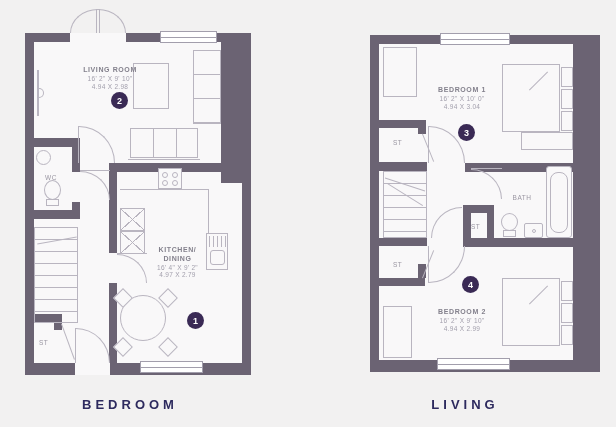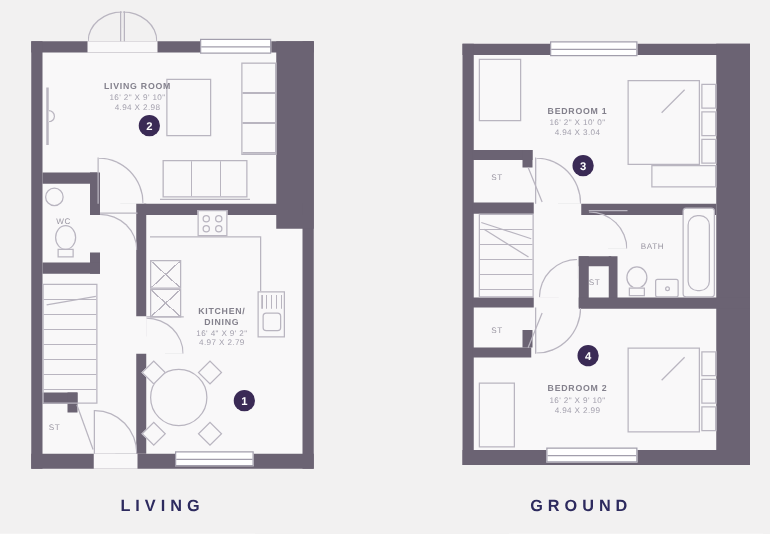--- a/index.html
+++ b/index.html
@@ -200,15 +200,15 @@
     <div class="tag" style="left:109px;top:215px">ST</div>
     <div class="tag" style="left:31px;top:253px">ST</div>
     <div class="room-label" style="left:55px;top:300px;width:90px">
       <span class="nm">BEDROOM 2</span>
       <span class="dim">16' 2" X 9' 10"</span>
       <span class="dim">4.94 X 2.99</span>
     </div>
     <div class="badge" style="left:100px;top:268px">4</div>
   </div>
 
-  <div class="floor-label" style="left:20px;top:397px;width:220px">LIVING</div>
-  <div class="floor-label" style="left:355px;top:397px;width:220px">GROUND</div>
+  <div class="floor-label" style="left:20px;top:397px;width:220px">BEDROOM</div>
+  <div class="floor-label" style="left:355px;top:397px;width:220px">LIVING</div>
 </div>
 
 </body></html>

